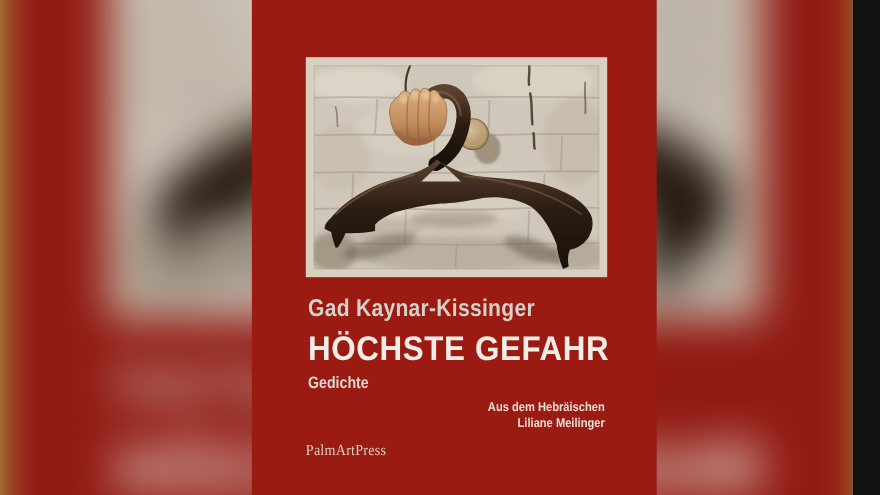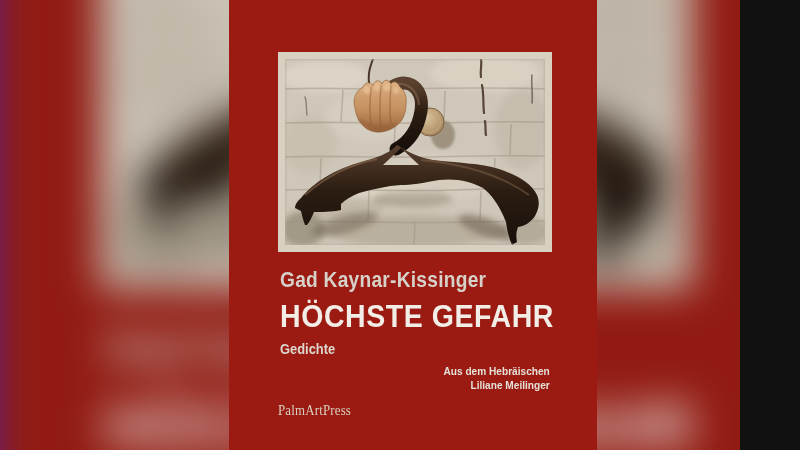--- a/index.html
+++ b/index.html
@@ -1,20 +1,19 @@
 <!DOCTYPE html>
 <html><head>
 <meta charset="utf-8">
 <style>
   html,body{margin:0;padding:0;background:#111;}
   .stage{
-    position:relative;width:712px;height:450px;overflow:hidden;
-    background:#4c1d95;
+    position:relative;width:775px;height:450px;overflow:hidden;
+    background:#bef264;
     font-family:"Liberation Sans",sans-serif;
-    padding-left:28px;
   }
   .cover{
     position:absolute;left:229px;top:0;width:368px;height:450px;
     background:#9b1b12;
   }
   .cover--bg{
     transform-origin:186px 152px;
     transform:translate(-19px,-80px) scale(2.16);
     filter:blur(9px) brightness(.97) saturate(.95);
     pointer-events:none;

